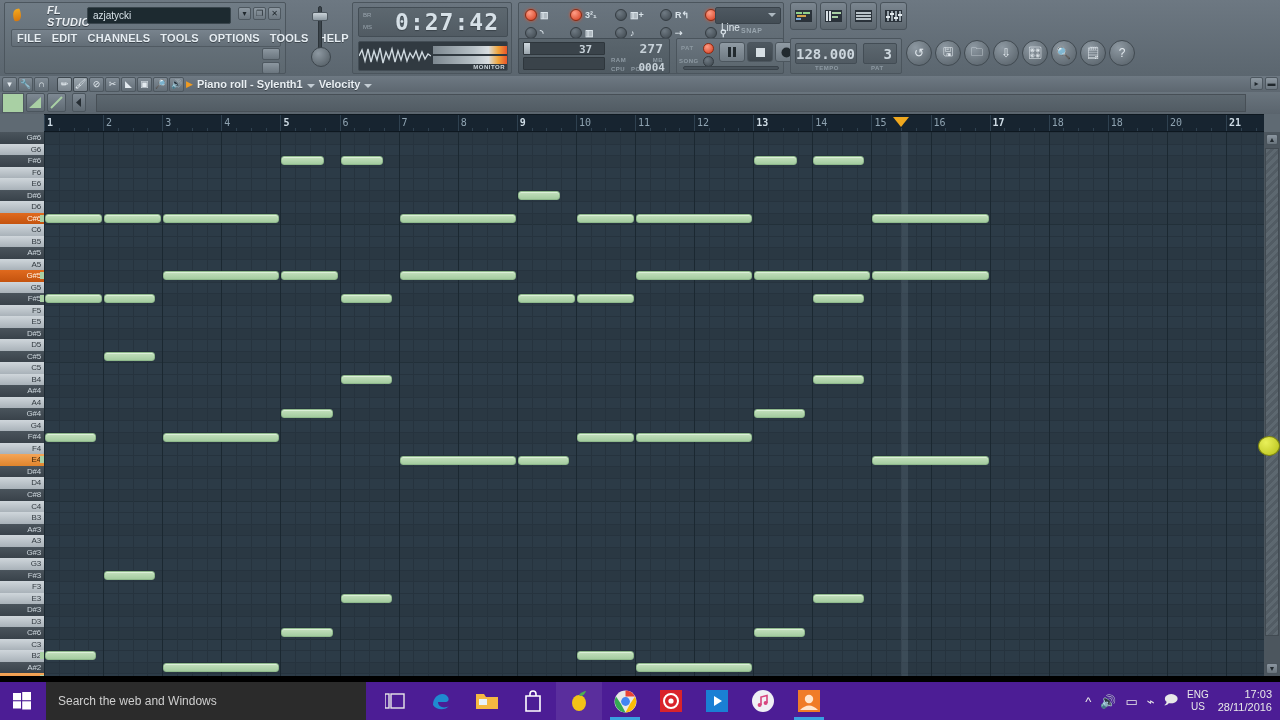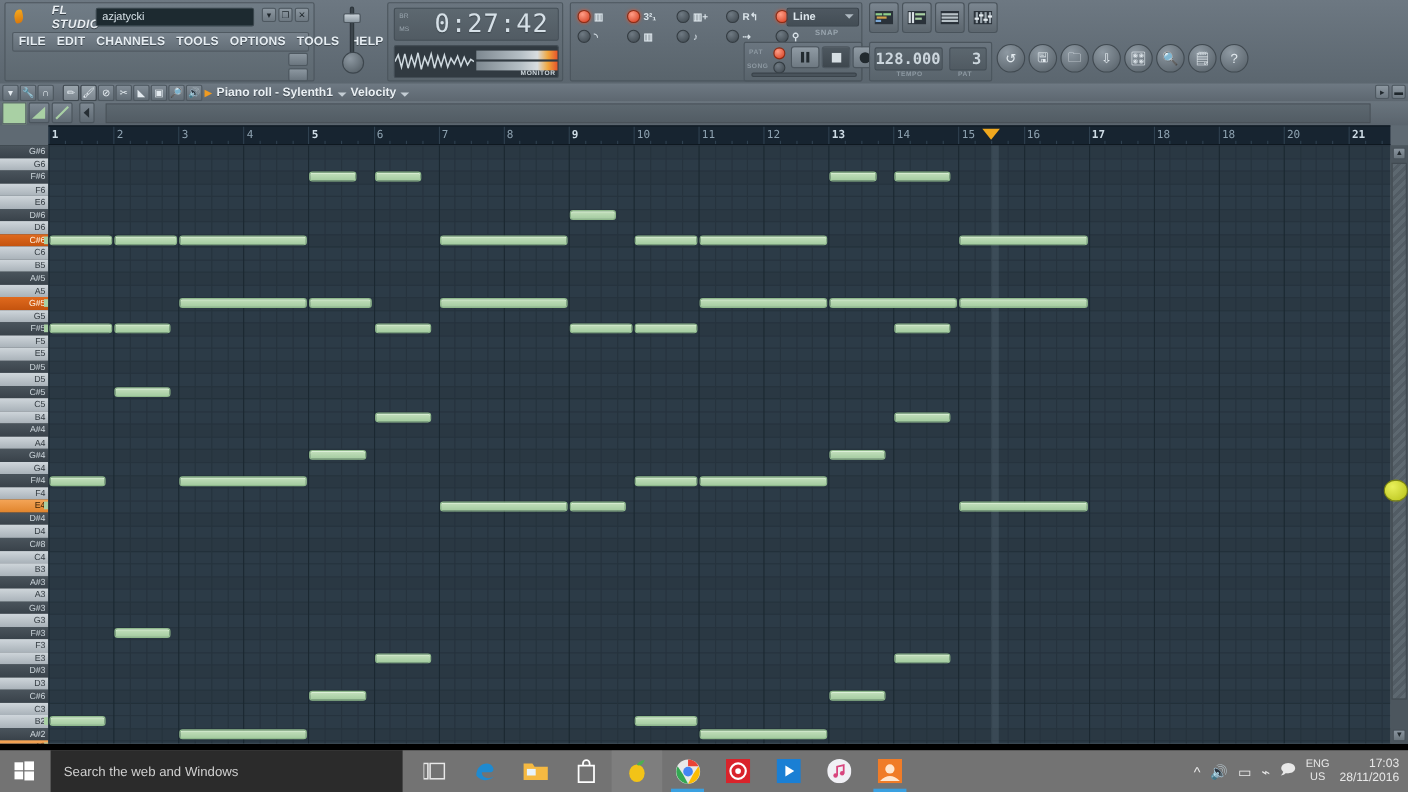--- a/index.html
+++ b/index.html
@@ -68,21 +68,21 @@
                 border:1px solid #3d464d; }
 
   
   .panel-time { position:absolute; left:352px; top:2px; width:160px; height:72px;
                 background:linear-gradient(#6a757f,#59646c);
                 border:1px solid #4b555d; border-radius:2px; }
   .lcd { position:absolute; left:5px; top:4px; width:150px; height:30px;
          background:linear-gradient(#5d6870,#515b63); border:1px solid #434d55;
          border-radius:2px; }
   .lcd-num { position:absolute; right:8px; top:1px; font-family:"DejaVu Sans Mono", monospace;
-             font-size:23px; font-weight:normal; color:#d6e0e7; letter-spacing:1px;
+             font-size:23px; font-weight:bold; color:#d6e0e7; letter-spacing:1px;
              text-shadow:0 1px 1px #3a434a; }
   .lcd-tag { position:absolute; left:4px; font-size:6px; color:#9aa6af; }
   .scope { position:absolute; left:5px; top:38px; width:150px; height:30px;
            background:#313a41; border:1px solid #434d55; border-radius:2px;
            overflow:hidden; }
   .scope-wave { position:absolute; left:0; top:0; width:72px; height:28px; }
   .meter { position:absolute; left:74px; top:2px; width:74px; height:26px; }
   .meter-bar { position:absolute; left:0; width:74px; height:8px;
                background:linear-gradient(90deg,#7d8890 0%,#b6c0c6 55%,#d8dde0 75%,#f0a63c 88%,#e8542a 100%); }
   .meter-lbl { position:absolute; right:2px; bottom:0; font-size:6px;
@@ -95,21 +95,21 @@
   .led-row { position:absolute; display:flex; gap:0px; }
   .led-cell { width:45px; height:17px; display:flex; align-items:center; gap:3px; }
   .led { width:12px; height:12px; border-radius:50%;
          background:radial-gradient(circle at 35% 30%,#6f7a83,#3c454c);
          border:1px solid #343c42; }
   .led.on { background:radial-gradient(circle at 35% 30%,#ff9d86,#d23a1c);
             box-shadow:0 0 3px #e8502a; border-color:#8e2a12; }
   .led-ico { font-size:9px; color:#dbe4ea; font-weight:bold; }
   .snap-sel { position:absolute; left:196px; top:4px; width:66px; height:17px;
               background:linear-gradient(#4e5861,#434d55); border:1px solid #39424a;
-              border-radius:2px; color:#dde6ec; font-size:10px; padding:2px 0 0 5px;font-weight:bold; }
+              border-radius:2px; color:#dde6ec; font-size:10px; padding:14px 0 0 5px; }
   .snap-sel .car { position:absolute; right:4px; top:5px;
                    border-left:4px solid transparent; border-right:4px solid transparent;
                    border-top:4px solid #aeb9c1; }
   .snap-lbl { position:absolute; left:222px; top:24px; font-size:7px;
               font-weight:bold; color:#99a5ae; letter-spacing:.5px; }
 
   
   .panel-cpu { position:absolute; left:518px; top:38px; width:152px; height:36px;
                background:linear-gradient(#5a656d,#4f5a62);
                border:1px solid #434d55; border-radius:2px; }
@@ -263,21 +263,21 @@
               justify-content:center; font-size:7px; color:#222a2f; }
   .vs-thumb { position:absolute; left:1px; width:14px;
               background:repeating-linear-gradient(135deg,#5d6870 0 3px,#525c64 3px 6px);
               border:1px solid #414a51; }
   .vs-knob { position:absolute; left:-6px; width:22px; height:20px; border-radius:50%;
              background:radial-gradient(circle at 35% 30%,#e9f05a,#b6c018);
              border:1px solid #7d8512; }
 
   
   .taskbar { position:absolute; left:0; top:682px; width:1280px; height:38px;
-             background:#737373;text-decoration:underline; }
+             background:#4c1d95;text-decoration:underline; }
   .tb-start { position:absolute; left:8px; top:7px; width:28px; height:24px;
               display:flex; align-items:center; justify-content:center; }
   .tb-search { position:absolute; left:46px; top:0; width:320px; height:38px;
                background:#2b2b2b; display:flex; align-items:center; }
   .tb-search span { color:#cfcfcf; font-size:12px; padding-left:12px; }
   .tb-icons { position:absolute; left:372px; top:0; height:38px;
               display:flex; align-items:center; gap:0px; }
   .tb-ico { width:46px; height:38px; display:flex; align-items:center;
             justify-content:center; position:relative; }
   .tb-ico.active:after { content:""; position:absolute; left:8px; bottom:0;
@@ -398,20 +398,33 @@
               <span class="led-ico">⚲</span>
             </div>
         </div>
         <div class="snap-sel">
           <span>Line</span>
           <span class="car"></span>
         </div>
         <div class="snap-lbl">SNAP</div>
       </div>
 
+      <div class="panel-cpu">
+        <div class="cpu-bar">
+            <i></i>
+          </div>
+        <div class="cpu-num" style="left:60px; top:4px; font-size:11px;">37</div>
+        <div class="cpu-bar2"></div>
+        <div class="cpu-num" style="right:6px; top:2px; font-size:13px;">277</div>
+        <div class="tiny-lbl" style="left:92px; top:18px;">RAM</div>
+        <div class="tiny-lbl" style="right:6px; top:18px;">MB</div>
+        <div class="tiny-lbl" style="left:92px; top:27px;">CPU</div>
+        <div class="tiny-lbl" style="left:112px; top:27px;">POLY</div>
+        <div class="cpu-num" style="right:4px; top:22px; font-size:11px;">0004</div>
+      </div>
 
       <div class="panel-trans">
         <div class="ps-led on" style="left:26px; top:4px;"></div>
         <div class="ps-led" style="left:26px; top:17px;"></div>
         <div class="tiny-lbl" style="left:4px; top:6px;">PAT</div>
         <div class="tiny-lbl" style="left:2px; top:19px;">SONG</div>
         <div class="tbtn" style="left:42px; top:3px;">
           <svg width="8" height="10" viewBox="0 0 8 10">
               <rect x="0" y="0" width="3" height="10" fill="#222a2f"></rect>
               <rect x="5" y="0" width="3" height="10" fill="#222a2f"></rect>

